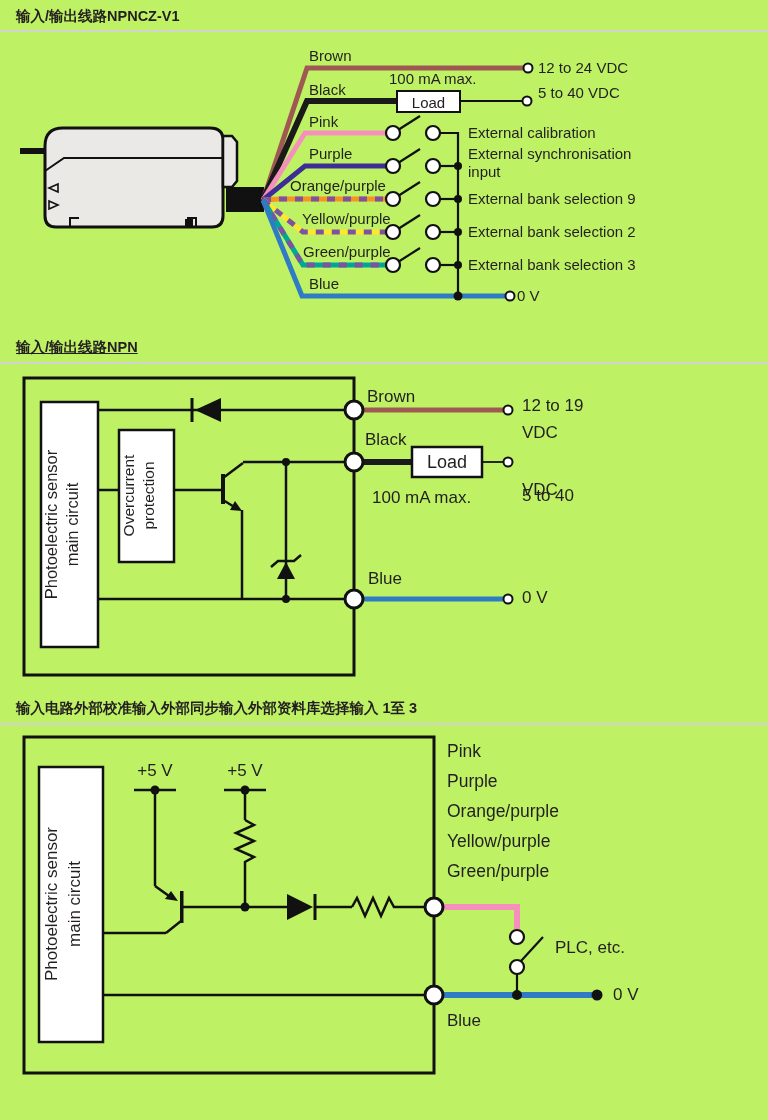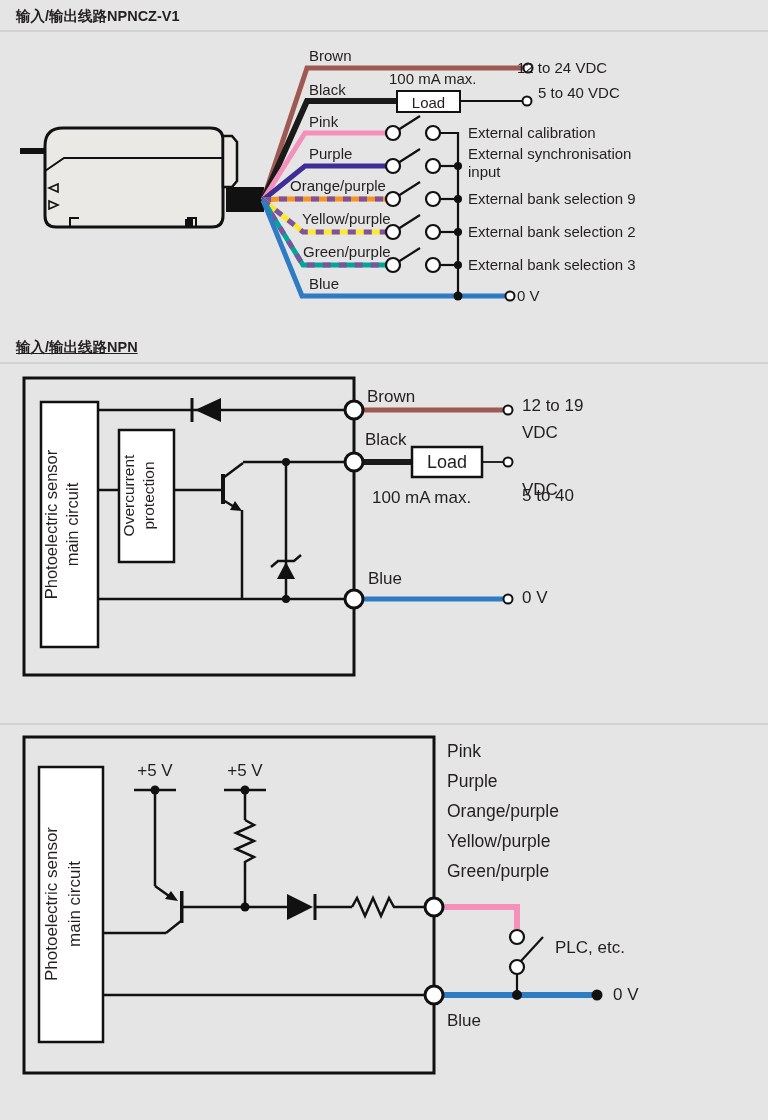--- a/index.html
+++ b/index.html
@@ -1,16 +1,16 @@
 <!DOCTYPE html>
 <html><head>
 <meta charset="utf-8">
 <style>
   html,body{margin:0;padding:0;background:#fff;}
-  .page{position:relative;width:768px;height:1120px;background:#e5e5e5;overflow:hidden;
+  .page{position:relative;width:768px;height:1120px;background:#bef264;overflow:hidden;
         font-family:"Liberation Sans",sans-serif;color:#231f20;}
   .abs{position:absolute;}
   .title{font-size:14.5px;font-weight:bold;white-space:nowrap;}
   .hr{position:absolute;left:0;width:768px;height:2px;background:#d2d2d2;}
   .lbl15{position:absolute;font-size:15px;line-height:16px;white-space:nowrap;}
   .lbl17{position:absolute;font-size:17px;line-height:18px;white-space:nowrap;}
   .lbl175{position:absolute;font-size:17.5px;line-height:19px;white-space:nowrap;}
   .loadtxt1{position:absolute;font-size:15px;text-align:center;}
   .loadtxt2{position:absolute;font-size:18px;text-align:center;}
   .rot{position:absolute;transform:rotate(-90deg);text-align:center;}
@@ -108,21 +108,21 @@
   <div class="lbl15" style="left:309px;top:48px;">Brown</div>
   <div class="lbl15" style="left:389px;top:71px;">100 mA max.</div>
   <div class="lbl15" style="left:309px;top:82px;">Black</div>
   <div class="loadtxt1" style="left:397px;top:94px;width:63px;">Load</div>
   <div class="lbl15" style="left:309px;top:114px;">Pink</div>
   <div class="lbl15" style="left:309px;top:146px;">Purple</div>
   <div class="lbl15" style="left:290px;top:178px;">Orange/purple</div>
   <div class="lbl15" style="left:302px;top:211px;">Yellow/purple</div>
   <div class="lbl15" style="left:303px;top:244px;">Green/purple</div>
   <div class="lbl15" style="left:309px;top:276px;">Blue</div>
-  <div class="lbl15" style="left:517px;top:60px;">12 to 24 VDC</div>
+  <div class="lbl15" style="left:538px;top:60px;">12 to 24 VDC</div>
   <div class="lbl15" style="left:538px;top:85px;">5 to 40 VDC</div>
   <div class="lbl15" style="left:468px;top:125px;">External calibration</div>
   <div class="lbl15" style="left:468px;top:146px;">External synchronisation</div>
   <div class="lbl15" style="left:468px;top:164px;">input</div>
   <div class="lbl15" style="left:468px;top:191px;">External bank selection 9</div>
   <div class="lbl15" style="left:468px;top:224px;">External bank selection 2</div>
   <div class="lbl15" style="left:468px;top:257px;">External bank selection 3</div>
   <div class="lbl15" style="left:517px;top:288px;">0 V</div>
 
   <div class="abs title" style="left:16px;top:338px;text-decoration:underline;">输入/输出线路NPN</div>
@@ -190,20 +190,21 @@
   <div class="lbl17" style="left:365px;top:431px;">Black</div>
   <div class="loadtxt2" style="left:412px;top:452px;width:70px;">Load</div>
   <div class="lbl17" style="left:372px;top:489px;">100 mA max.</div>
   <div class="lbl17" style="left:522px;top:397px;">12 to 19</div>
   <div class="lbl17" style="left:522px;top:424px;">VDC</div>
   <div class="lbl17" style="left:522px;top:451px;margin-top:36px;">5 to 40</div>
   <div class="lbl17" style="left:522px;top:481px;">VDC</div>
   <div class="lbl17" style="left:368px;top:570px;">Blue</div>
   <div class="lbl17" style="left:522px;top:589px;">0 V</div>
 
+  <div class="abs title" style="left:16px;top:699px;">输入电路外部校准输入外部同步输入外部资料库选择输入 1至 3</div>
   <div class="hr" style="top:723px;"></div>
 
   <svg width="768" height="352" style="top:728px;" viewBox="0 728 768 352">
     <rect x="24" y="737" width="410" height="336" fill="none" stroke="#111" stroke-width="3"></rect>
     <rect x="39" y="767" width="64" height="275" fill="#fff" stroke="#111" stroke-width="2.5"></rect>
 
     <g stroke="#111" fill="none">
 
       <line x1="134" y1="790" x2="176" y2="790" stroke-width="2.5"></line>
       <line x1="155" y1="790" x2="155" y2="886" stroke-width="2.5"></line>

